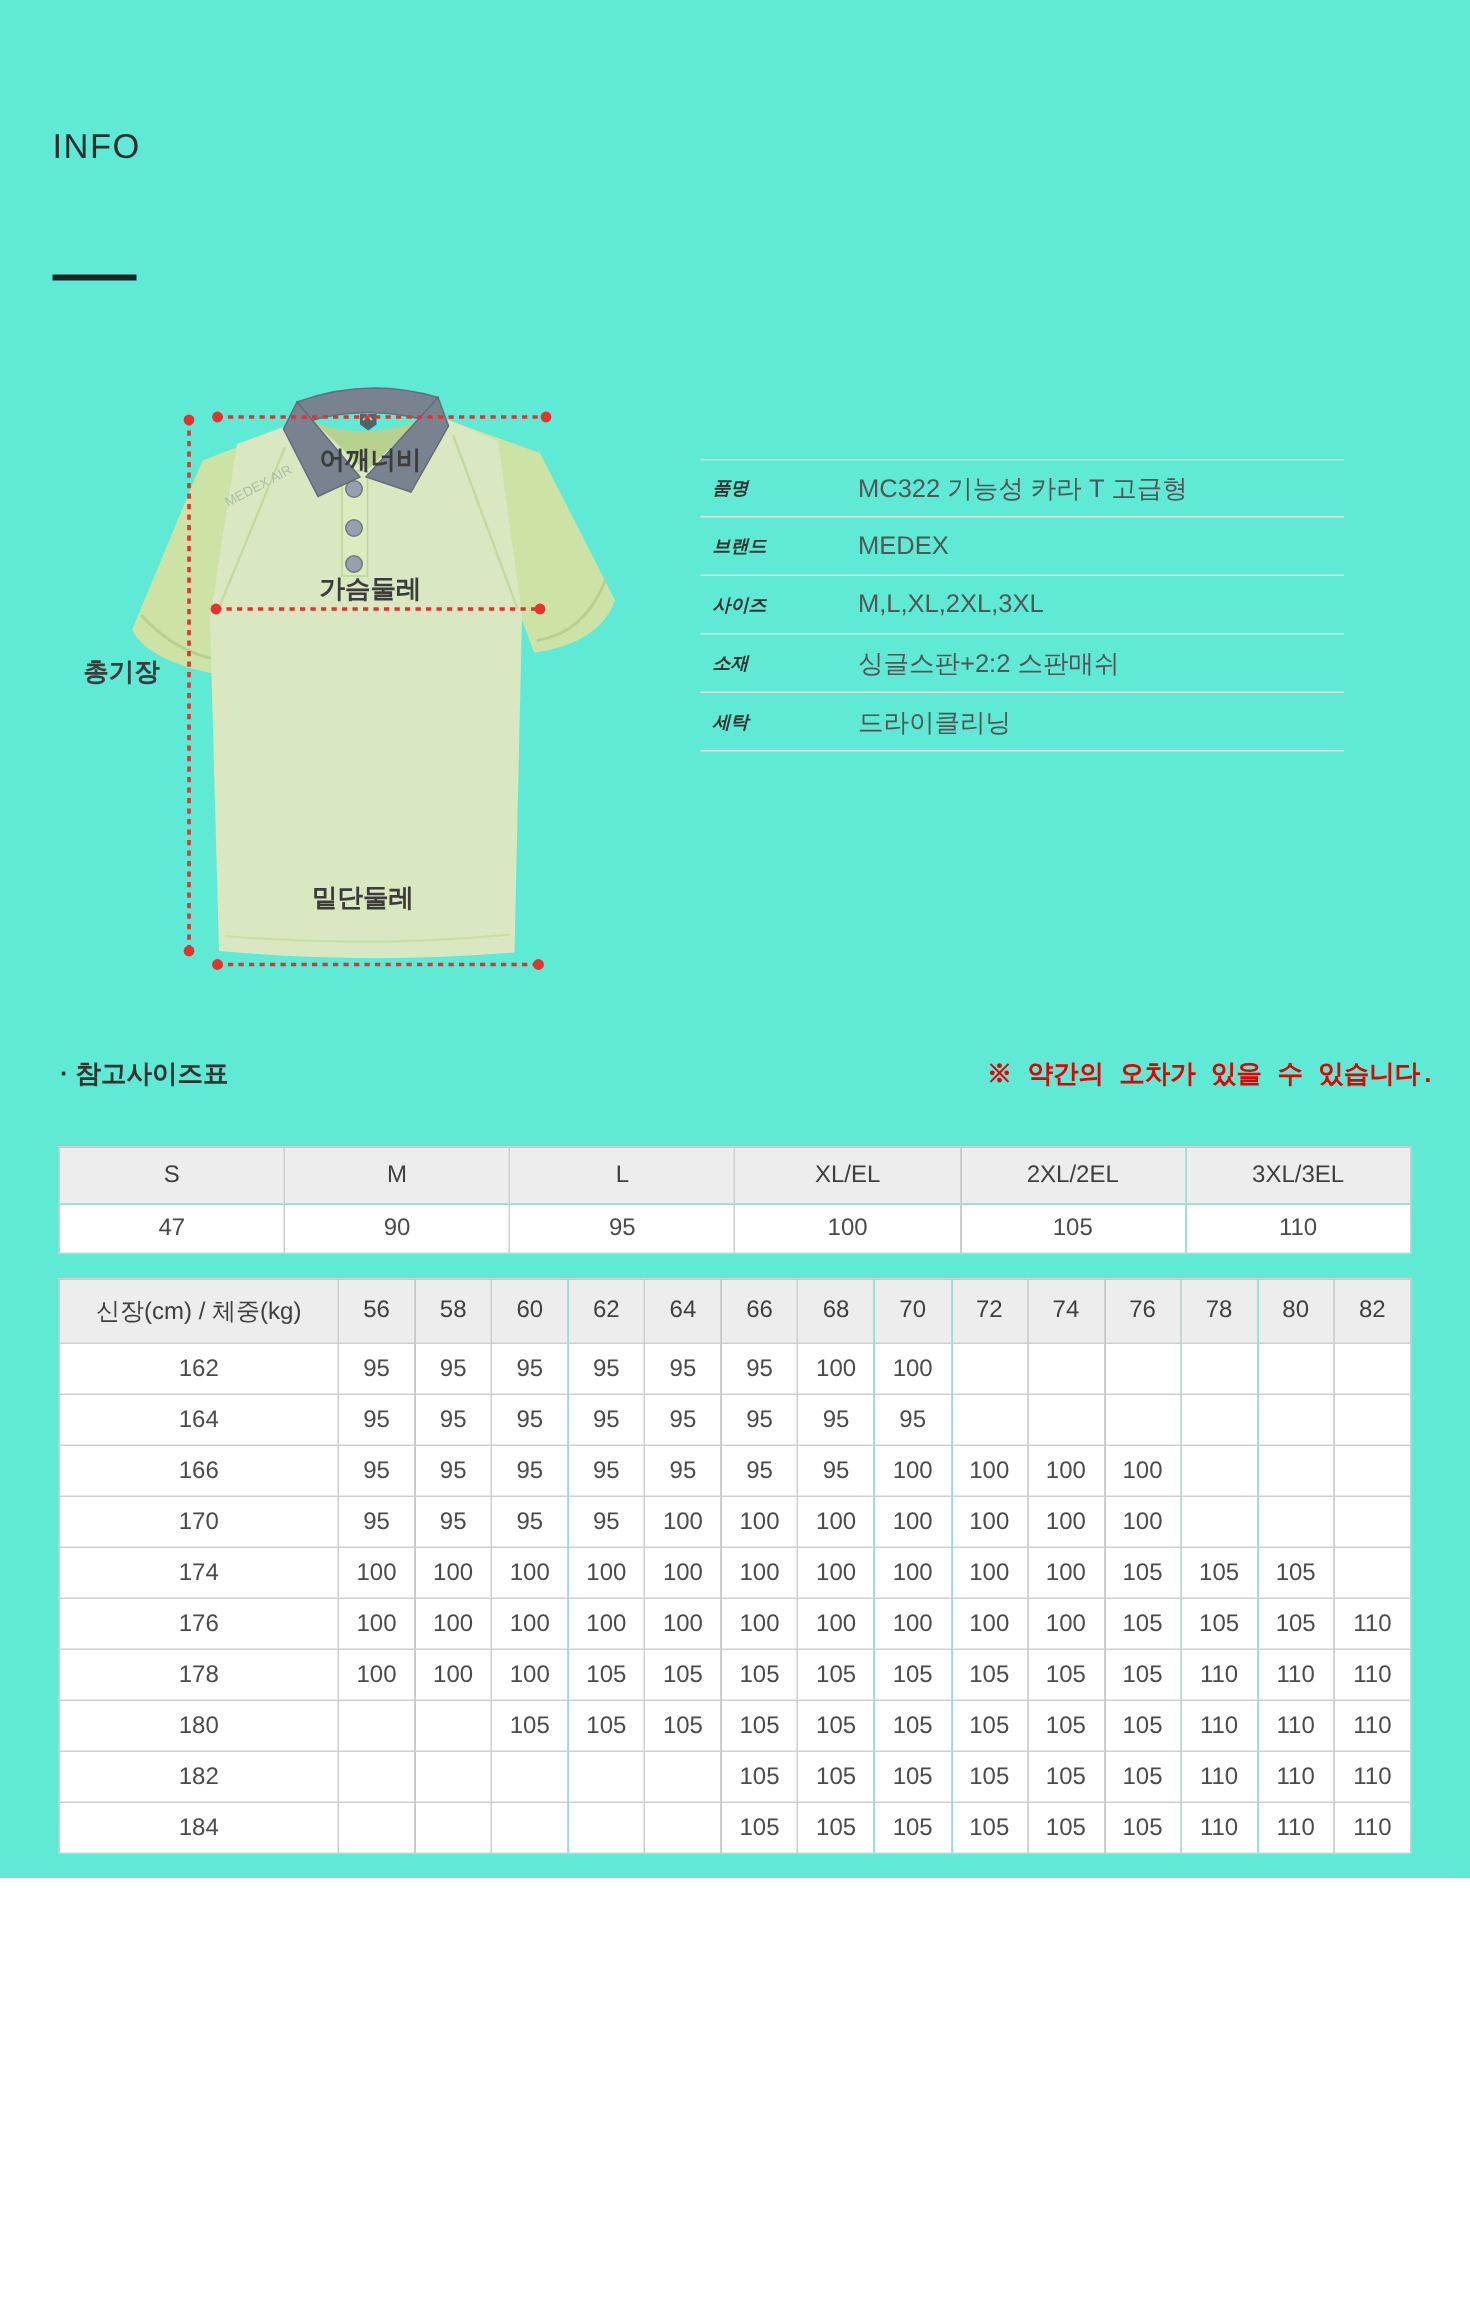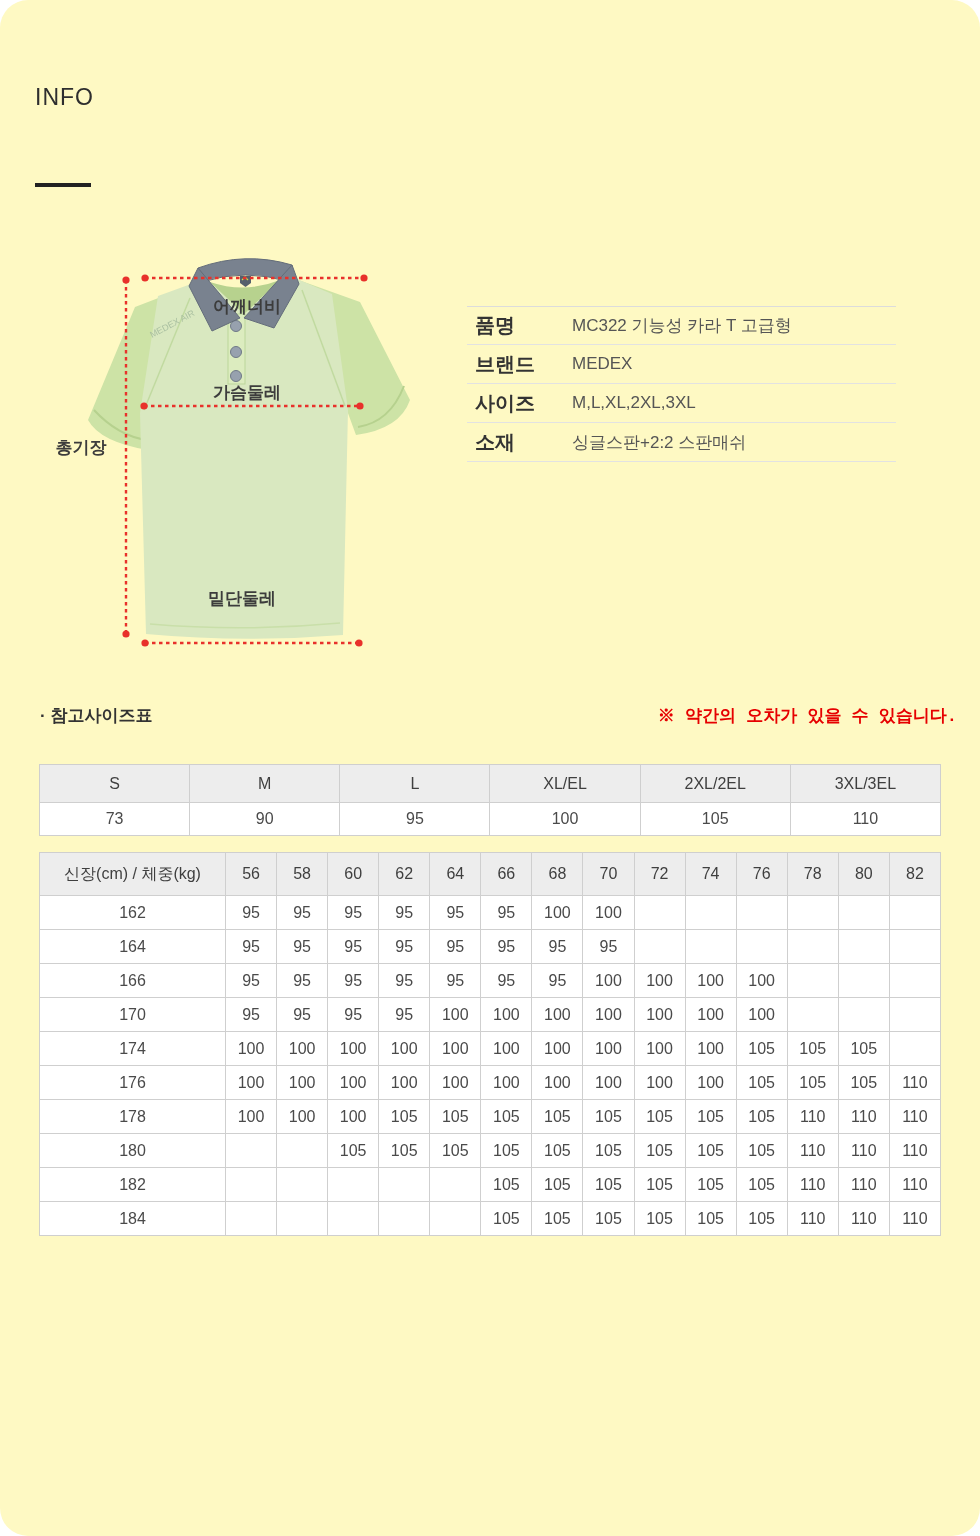--- a/index.html
+++ b/index.html
@@ -1,33 +1,33 @@
 <!DOCTYPE html>
 <html><head>
 <meta charset="utf-8">
 <style>
   * { margin:0; padding:0; box-sizing:border-box; }
   html,body { background:#fff; }
   body { font-family:"Liberation Sans","DejaVu Sans",sans-serif; }
-  .page { position:relative; width:980px; height:1536px; background:#fef9c3; overflow:hidden; margin:0 auto;border-radius:28px; }
+  .page { position:relative; width:980px; height:1252px; background:#5eead4; overflow:hidden; margin:0 auto; }
 
   
   .eyebrow { position:absolute; left:35px; top:84px; font-size:23px; color:#2e2e2e; letter-spacing:1px; }
   .page-title { position:absolute; left:32px; top:110px; font-size:37px; font-weight:700; color:#161616; letter-spacing:-1px; }
   .title-underline { position:absolute; left:35px; top:183px; width:56px; height:4px; background:#222; }
 
   
   .diagram { position:absolute; left:40px; top:238px; width:420px; height:410px; }
   .measure-label { font-size:17px; font-weight:600; fill:#3c3c3c; }
 
   
   .spec-table { position:absolute; left:467px; top:306px; width:429px; }
   .spec-row { display:flex; align-items:center; height:39px; border-bottom:1px solid #e2e2e2; }
   .spec-row:first-child { border-top:1px solid #dcdcdc; }
-  .spec-label { width:105px; padding-left:8px; font-size:20px; font-weight:700; color:#333; }
+  .spec-label { width:105px; padding-left:8px; font-size:12px; font-weight:700; color:#333;font-style:italic; }
   .spec-value { font-size:17px; color:#555; }
 
   
   .size-sec-title { position:absolute; left:40px; top:704px; font-size:17px; font-weight:700; color:#333; }
   .size-sec-note { position:absolute; right:23px; top:704px; font-size:17px; font-weight:700; color:#e60000;font-family:Liberation Mono, monospace; }
 
   
   table { border-collapse:collapse; table-layout:fixed; }
   td { border:1px solid #cfcfcf; text-align:center; vertical-align:middle; font-size:16px; color:#4a4a4a; overflow:hidden; white-space:nowrap; }
   .size-table { position:absolute; left:39px; top:764px; width:902px; }
@@ -110,37 +110,41 @@
         <span class="spec-value">MEDEX</span>
       </div>
       <div class="spec-row">
         <span class="spec-label">사이즈</span>
         <span class="spec-value">M,L,XL,2XL,3XL</span>
       </div>
       <div class="spec-row">
         <span class="spec-label">소재</span>
         <span class="spec-value">싱글스판+2:2 스판매쉬</span>
       </div>
+      <div class="spec-row">
+        <span class="spec-label">세탁</span>
+        <span class="spec-value">드라이클리닝</span>
+      </div>
     </div>
 
   <div class="size-sec-title">· 참고사이즈표</div>
   <div class="size-sec-note">※ 약간의 오차가 있을 수 있습니다.</div>
 
   <table class="size-table">
     <tbody>
       <tr id="t1-head">
           <td class="th">S</td>
           <td class="th">M</td>
           <td class="th">L</td>
           <td class="th">XL/EL</td>
           <td class="th">2XL/2EL</td>
           <td class="th">3XL/3EL</td>
         </tr>
       <tr id="t1-vals">
-          <td class="val">73</td>
+          <td class="val">47</td>
           <td class="val">90</td>
           <td class="val">95</td>
           <td class="val">100</td>
           <td class="val">105</td>
           <td class="val">110</td>
         </tr>
     </tbody>
   </table>
 
   <table class="matrix-table">

